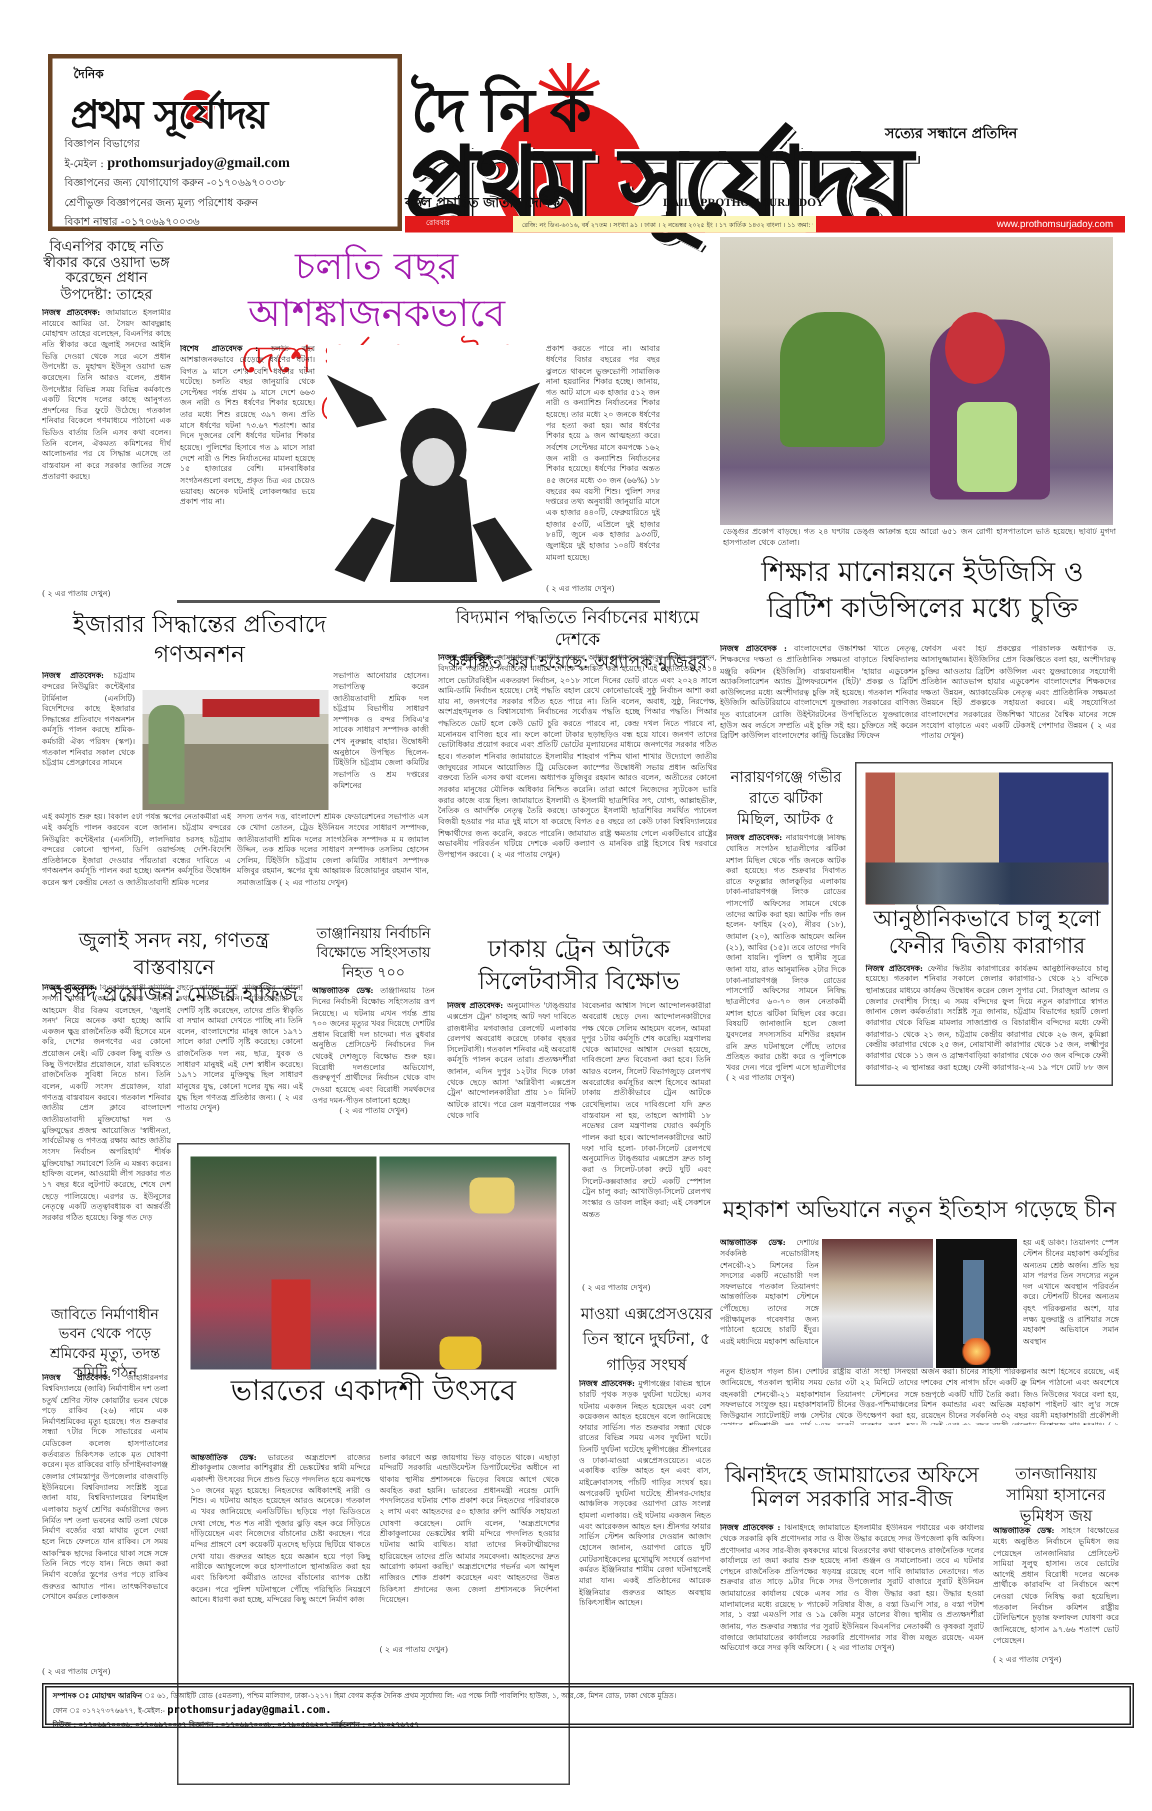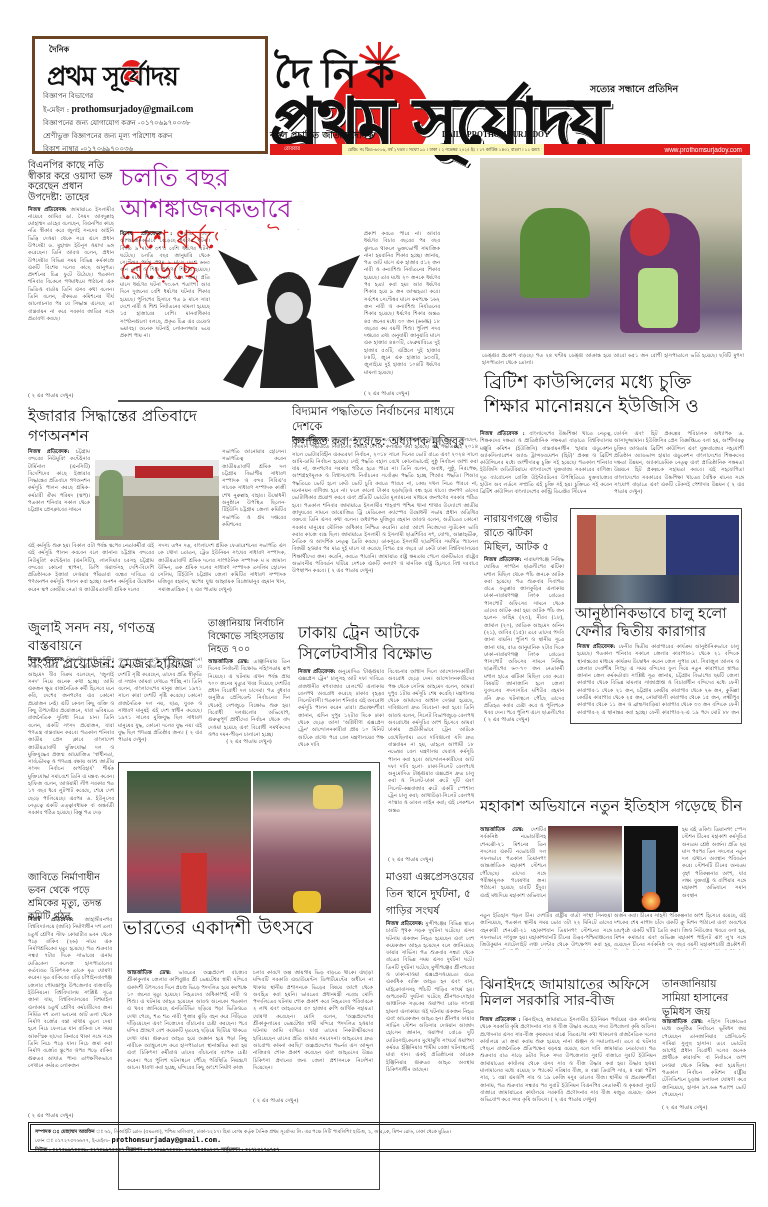--- a/index.html
+++ b/index.html
@@ -3,21 +3,21 @@
 <meta charset="utf-8">
 <style>
   * { box-sizing: border-box; margin: 0; padding: 0; }
   html, body { width: 768px; height: 1207px; background: #ffffff; overflow: hidden; }
   body { font-family: "DejaVu Sans", sans-serif; color: #111; position: relative; }
 
   .abs { position: absolute; }
   .body-text { font-family: "DejaVu Serif", serif; font-size: 5.2px; line-height: 7.3px; color: #333; text-align: justify; overflow: hidden; }
   .body-text .lead { font-weight: bold; color: #000; }
   .body-text .cont { display: block; text-align: center; color: #333; }
-  .hl { font-family: "DejaVu Sans", sans-serif; color: #111; line-height: 1.12; }
+  .hl { font-family: "DejaVu Sans", sans-serif; color: #111; text-align: center; line-height: 1.12; }
 
   
   #ad-box { left: 32px; top: 36px; width: 236px; height: 118px; border: 3px solid #6b4424; background: #fff; padding: 4px 8px; }
   #ad-box .ad-daily { font-size: 8px; font-weight: bold; color: #111; margin-left: 6px; }
   #ad-box .ad-logo { position: relative; height: 36px; margin-top: -2px; }
   #ad-box .ad-logo .sun { position: absolute; left: 78px; top: 6px; width: 22px; height: 22px; border-radius: 50%; background: #e21b1b; }
   #ad-box .ad-logo .name { position: absolute; left: 4px; top: 2px; font-size: 26px; font-weight: bold; color: #111; text-shadow: 1px 1px 0 #fff, -1px -1px 0 #fff; letter-spacing: -1px; }
   #ad-box .ad-line { font-family: "DejaVu Serif", serif; font-size: 7px; line-height: 13px; color: #333; }
   #ad-box .ad-email { font-family: "Liberation Serif", serif; font-weight: bold; font-size: 9.5px; color: #111; }
 
@@ -119,22 +119,22 @@
 
 <div class="abs photo" style="left:480px;top:158px;width:262px;height:192px;background:linear-gradient(180deg,#d9d6c8 0%,#c9c4b0 30%,#8a8f7a 55%,#6f5d7e 80%,#b8b0b8 100%);">
   <div style="position:absolute;left:40px;top:50px;width:70px;height:90px;background:#5a8a3a;border-radius:30px 30px 6px 6px;"></div>
   <div style="position:absolute;left:140px;top:55px;width:80px;height:120px;background:#6a3a6e;border-radius:30px 30px 6px 6px;"></div>
   <div style="position:absolute;left:150px;top:50px;width:40px;height:48px;background:#c8323a;border-radius:50%;"></div>
   <div style="position:absolute;left:158px;top:110px;width:40px;height:60px;background:#b6dc8a;border-radius:8px;"></div>
 </div>
 <div class="abs body-text" style="left:482px;top:352px;width:262px;height:16px;">ডেঙ্গুর প্রকোপ বাড়ছে। গত ২৪ ঘণ্টায় ডেঙ্গু আক্রান্ত হয়ে আরো ৬৫১ জন রোগী হাসপাতালে ভর্তি হয়েছে। ছবিটি মুগদা হাসপাতাল থেকে তোলা।</div>
 
 <div class="abs" style="left:484px;top:370px;width:262px;">
+  <div class="hl" style="font-size:18px;line-height:24px;">শিক্ষার মানোন্নয়নে ইউজিসি ও</div>
   <div class="hl" style="font-size:18px;line-height:24px;">ব্রিটিশ কাউন্সিলের মধ্যে চুক্তি</div>
-  <div class="hl" style="font-size:18px;line-height:24px;">শিক্ষার মানোন্নয়নে ইউজিসি ও</div>
 </div>
 <div class="abs body-text" style="left:480px;top:430px;width:132px;height:74px;">
   <span class="lead">নিজস্ব প্রতিবেদক :</span>
   <span>বাংলাদেশের উচ্চশিক্ষা খাতে নেতৃত্ব, শিক্ষকদের দক্ষতা ও প্রাতিষ্ঠানিক সক্ষমতা বাড়াতে বিশ্ববিদ্যালয় মঞ্জুরি কমিশন (ইউজিসি) বাস্তবায়নাধীন 'হায়ার এডুকেশন অ্যাকসিলারেশন অ্যান্ড ট্রান্সফরমেশন (হিট)' প্রকল্প ও ব্রিটিশ কাউন্সিলের মধ্যে অংশীদারত্ব চুক্তি সই হয়েছে। গতকাল শনিবার ইউজিসি অডিটরিয়ামে বাংলাদেশে যুক্তরাজ্য সরকারের বাণিজ্য দূত ব্যারোনেস রোজি উইন্টারটনের উপস্থিতিতে যুক্তরাজ্যের হাউস অব লর্ডসে সম্প্রতি এই চুক্তি সই হয়। চুক্তিতে সই করেন ব্রিটিশ কাউন্সিল বাংলাদেশের কান্ট্রি ডিরেক্টর স্টিফেন</span>
 </div>
 <div class="abs body-text" style="left:614px;top:430px;width:130px;height:74px;">
   <span>ফোর্বস এবং হিট প্রকল্পের পরিচালক অধ্যাপক ড. আসাদুজ্জামান। ইউজিসির প্রেস বিজ্ঞপ্তিতে বলা হয়, অংশীদারত্ব চুক্তির আওতায় ব্রিটিশ কাউন্সিল এবং যুক্তরাজ্যের সহযোগী প্রতিষ্ঠান অ্যাডভান্স হায়ার এডুকেশন বাংলাদেশের শিক্ষকদের দক্ষতা উন্নয়ন, অ্যাকাডেমিক নেতৃত্ব এবং প্রাতিষ্ঠানিক সক্ষমতা উন্নয়নে হিট প্রকল্পকে সহায়তা করবে। এই সহযোগিতা বাংলাদেশের সরকারের উচ্চশিক্ষা খাতের বৈশ্বিক মানের সঙ্গে সংযোগ বাড়াতে এবং একটি টেকসই পেশাদার উন্নয়ন</span>
   <span>( ২ এর পাতায় দেখুন)</span>
 </div>
 

